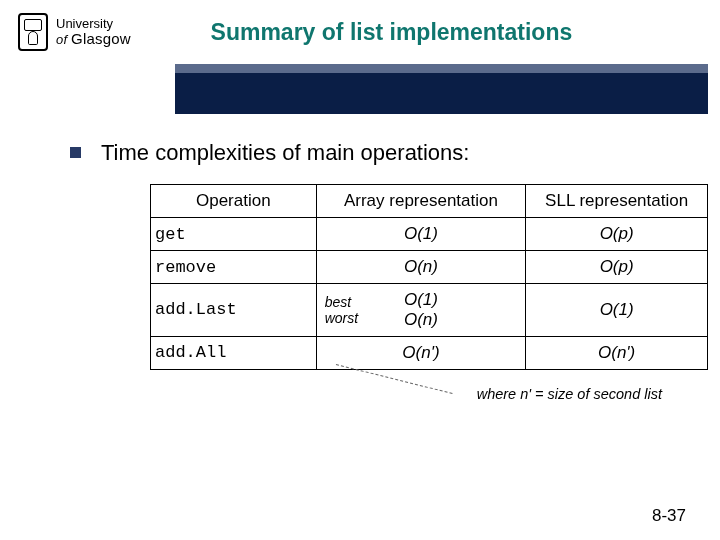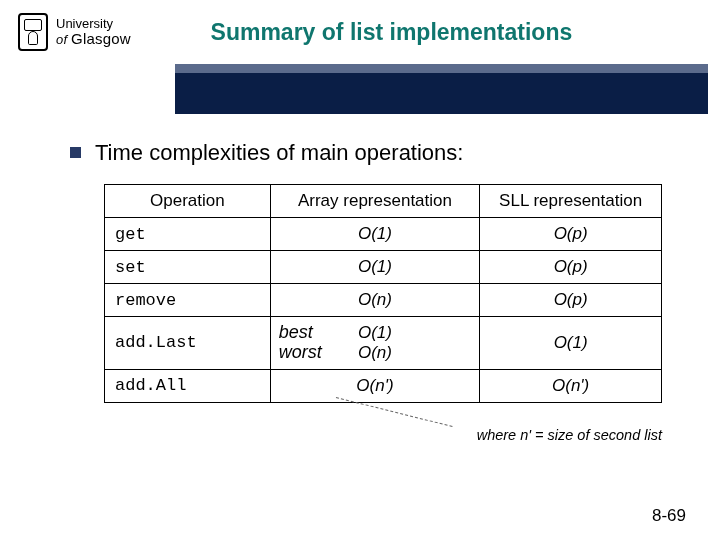--- a/index.html
+++ b/index.html
@@ -11,37 +11,37 @@
   .logo-mark::before { content: ""; position: absolute; top: 4px; left: 4px; right: 4px; height: 10px; border: 1.5px solid #000; border-radius: 2px; }
   .logo-mark::after { content: ""; position: absolute; bottom: 4px; left: 8px; right: 8px; height: 12px; border: 1.5px solid #000; border-radius: 6px 6px 2px 2px; }
   .logo-text { line-height: 1.05; }
   .logo-text .l1 { font-size: 13px; }
   .logo-text .l2 { font-size: 13px; font-style: italic; }
   .logo-text .l3 { font-size: 15px; font-weight: 400; letter-spacing: 0.2px; }
   .title { flex: 1; text-align: center; font-size: 23px; font-weight: 700; color: #0f766e; padding-right: 40px; }
   .band { height: 50px; background: #0a1e46; border-top: 9px solid #5b6b8c; position: relative; }
   .corner { position: absolute; left: 0; top: -9px; width: 175px; height: 59px; background: #fff; }
   .body { padding: 26px 50px 0 58px; }
-  .bullet-row { display: flex; align-items: flex-start; gap: 14px; margin-left: 12px; }
+  .bullet-row { display: flex; align-items: flex-start; gap: 20px; margin-left: 12px; }
   .bullet-sq { width: 11px; height: 11px; background: #273a66; margin-top: 7px; flex: 0 0 auto; }
   .bullet-text { font-size: 22px; color: #000; }
   .table-wrap { margin: 18px 0 0 46px; width: 558px; }
-  table { border-collapse: collapse; width: 100%; }
+  table { border-collapse: collapse; width: 100%; margin-left: 46px; }
   th, td { border: 1.6px solid #000; text-align: center; vertical-align: middle; font-size: 17px; padding: 6px 6px; }
   th { font-weight: 400; }
-  td.op { text-align: left; font-family: "Courier New", monospace; font-size: 17px; padding-left: 10px; }
+  td.op { text-align: left; font-family: "Courier New", monospace; font-size: 17px; padding-left: 4px; }
   col.c1 { width: 166px; }
   col.c2 { width: 210px; }
   col.c3 { width: 182px; }
   .bigO { font-style: italic; }
   .arraycell { position: relative; }
-  .bw-label { position: absolute; left: 8px; top: 50%; transform: translateY(-50%); font-size: 18px; text-align: left; line-height: 1.15; }
+  .bw-label { position: absolute; left: 8px; top: 50%; transform: translateY(-50%); font-size: 14px; text-align: left; line-height: 1.15; }
   .stack2 { display: inline-block; text-align: center; line-height: 1.15; }
   .footnote-wrap { position: relative; margin: 8px 0 0 46px; width: 558px; height: 30px; }
-  .footnote { position: absolute; right: 0; top: 16px; font-size: 14.5px; font-style: italic; }
+  .footnote { position: absolute; right: 0; top: 8px; font-size: 14.5px; font-style: italic; }
   .dash-line { position: absolute; border-top: 1px dashed #666; transform-origin: left center; }
   .pagenum { position: absolute; right: 22px; bottom: 14px; font-size: 17px; color: #000; }
 </style>
 </head>
 <body>
 
 <div class="slide">
 
   <div class="header">
     <div class="logo">
@@ -76,25 +76,20 @@
           <th>Operation</th>
           <th>Array representation</th>
           <th>SLL representation</th>
         </tr>
         <tr>
           <td class="op">get</td>
           <td class="bigO">O(1)</td>
           <td class="bigO">O(p)</td>
         </tr>
         <tr>
-          <td class="op">set</td>
-          <td class="bigO">O(1)</td>
-          <td class="bigO">O(p)</td>
-        </tr>
-        <tr>
           <td class="op">remove</td>
           <td class="bigO">O(n)</td>
           <td class="bigO">O(p)</td>
         </tr>
         <tr>
           <td class="op">add.Last</td>
           <td class="bigO arraycell">
             <span class="bw-label">
               <span>best</span><br>
               <span>worst</span>
@@ -114,14 +109,14 @@
       </tbody>
         </table>
     </div>
 
     <div class="footnote-wrap">
       <div class="dash-line" style="left:232px; top:-14px; width:120px; transform: rotate(14deg);"></div>
       <div class="footnote">where n' = size of second list</div>
     </div>
   </div>
 
-  <div class="pagenum">8-69</div>
+  <div class="pagenum">8-37</div>
 </div>
 
 </body></html>

